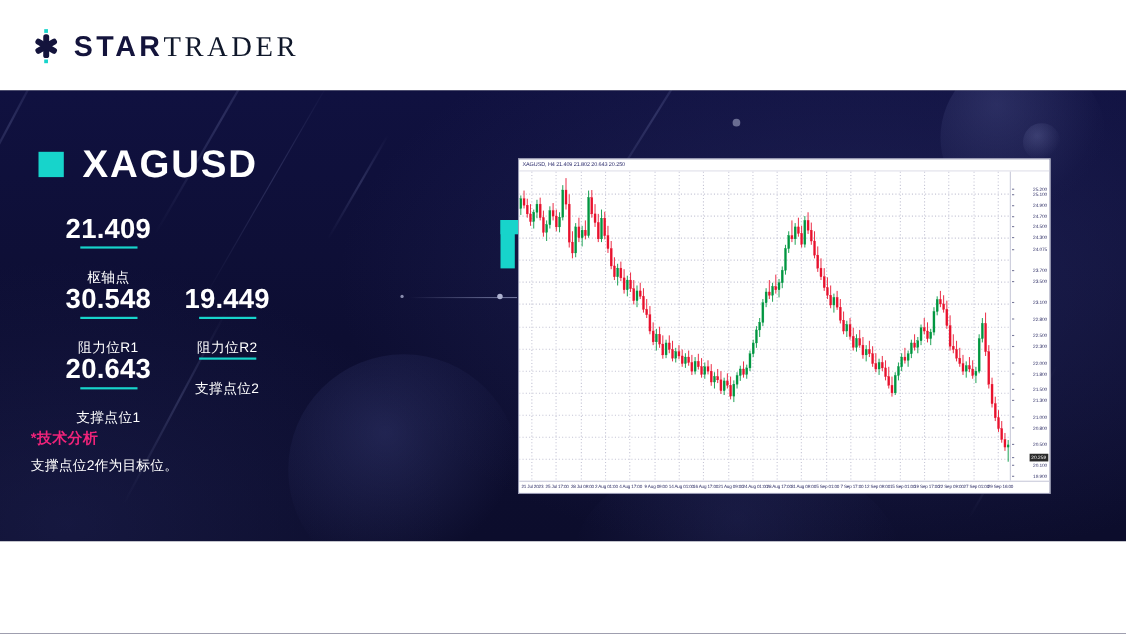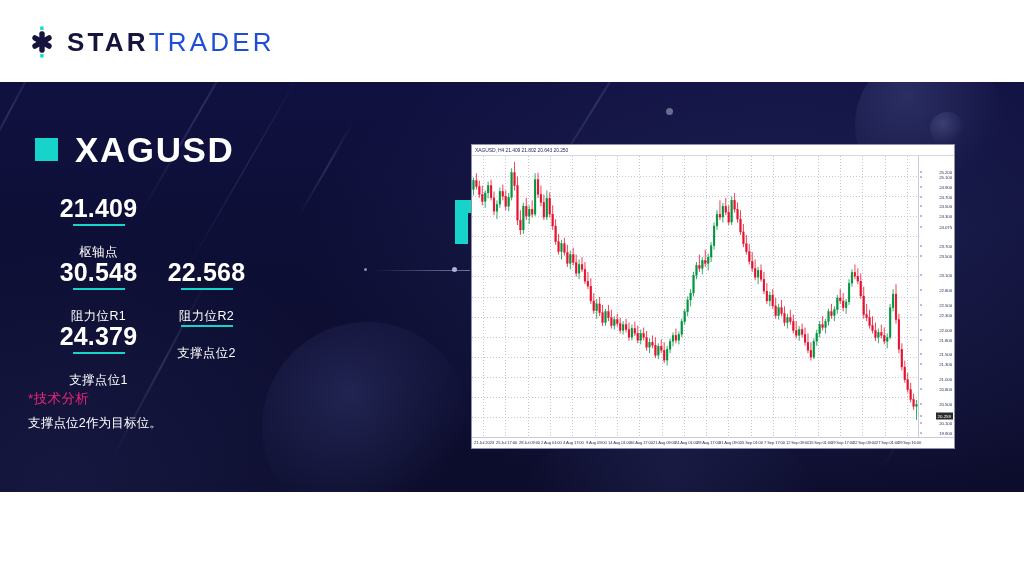--- a/index.html
+++ b/index.html
@@ -40,21 +40,21 @@
     width: 32px; height: 32px;
   }
   .logo-word {
     font-size: 26px;
     letter-spacing: 3.2px;
     font-weight: 700;
     white-space: nowrap;
     line-height: 1;
   }
   .logo-star { color: #14143c; }
-  .logo-trader { color: #1d4ed8; font-weight: 400; }
+  .logo-trader { color: #0f172a; font-weight: 400; font-family: Liberation Serif, serif; }
 
   
   .footer {
     position: absolute;
     left: 0; bottom: 0;
     width: 1024px; height: 84px;
     background: #ffffff;
     z-index: 40;
   }
   .footer-text {
@@ -166,21 +166,21 @@
   .stat-s2    { left: 144px; top: 241px; width: 125px; }
 
   .analysis {
     position: absolute;
     left: 28px; top: 308px;
     width: 372px;
   }
   .analysis-title {
     color: #f0237a;
     font-size: 13.5px;
-    font-weight: 400;
+    font-weight: 700;
     letter-spacing: .4px;
     margin-bottom: 5px;
   }
   .analysis-body {
     color: #ffffff;
     font-size: 12.6px;
     line-height: 1.62;
     letter-spacing: .1px;
   }
   .analysis-body div { white-space: nowrap; }
@@ -353,27 +353,27 @@
         <div class="stat-label">枢轴点</div>
       </div>
 
       <div class="stat stat-r1">
         <div class="stat-value">30.548</div>
         <div class="stat-rule"></div>
         <div class="stat-label">阻力位R1</div>
       </div>
 
       <div class="stat stat-r2">
-        <div class="stat-value">22.568</div>
+        <div class="stat-value">19.449</div>
         <div class="stat-rule"></div>
         <div class="stat-label">阻力位R2</div>
       </div>
 
       <div class="stat stat-s1">
-        <div class="stat-value">24.379</div>
+        <div class="stat-value">20.643</div>
         <div class="stat-rule"></div>
         <div class="stat-label">支撑点位1</div>
       </div>
 
       <div class="stat stat-s2">
         <div class="stat-rule"></div>
         <div class="stat-label">支撑点位2</div>
       </div>
 
       <div class="analysis">

